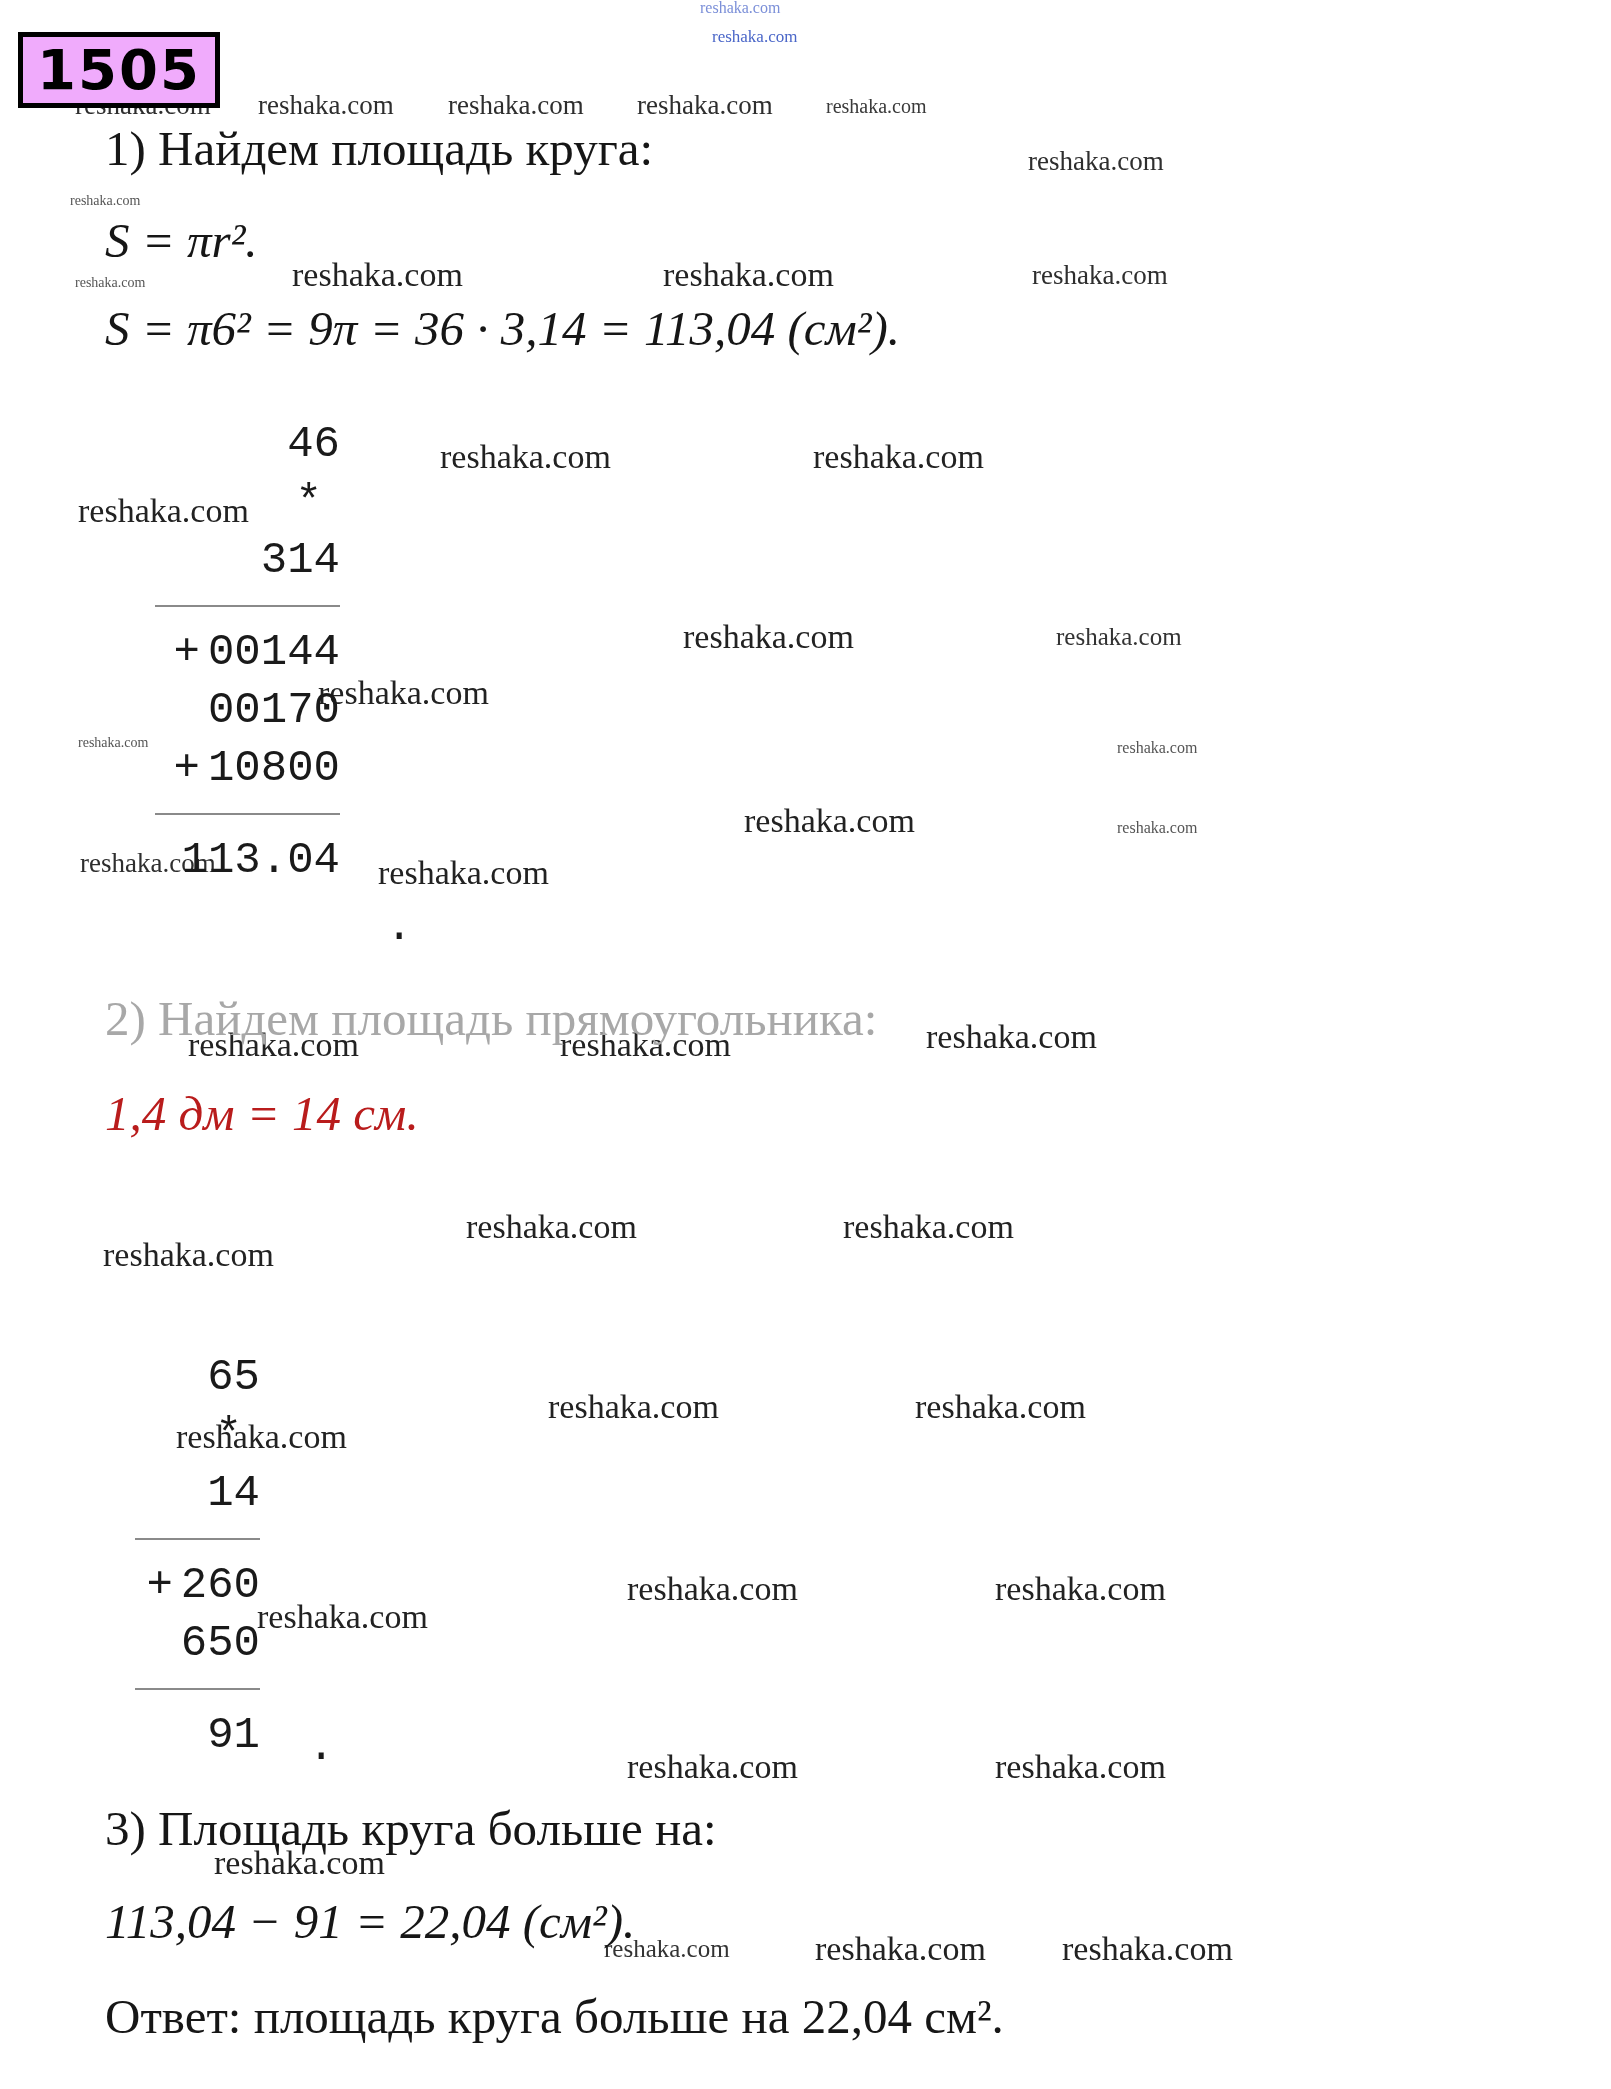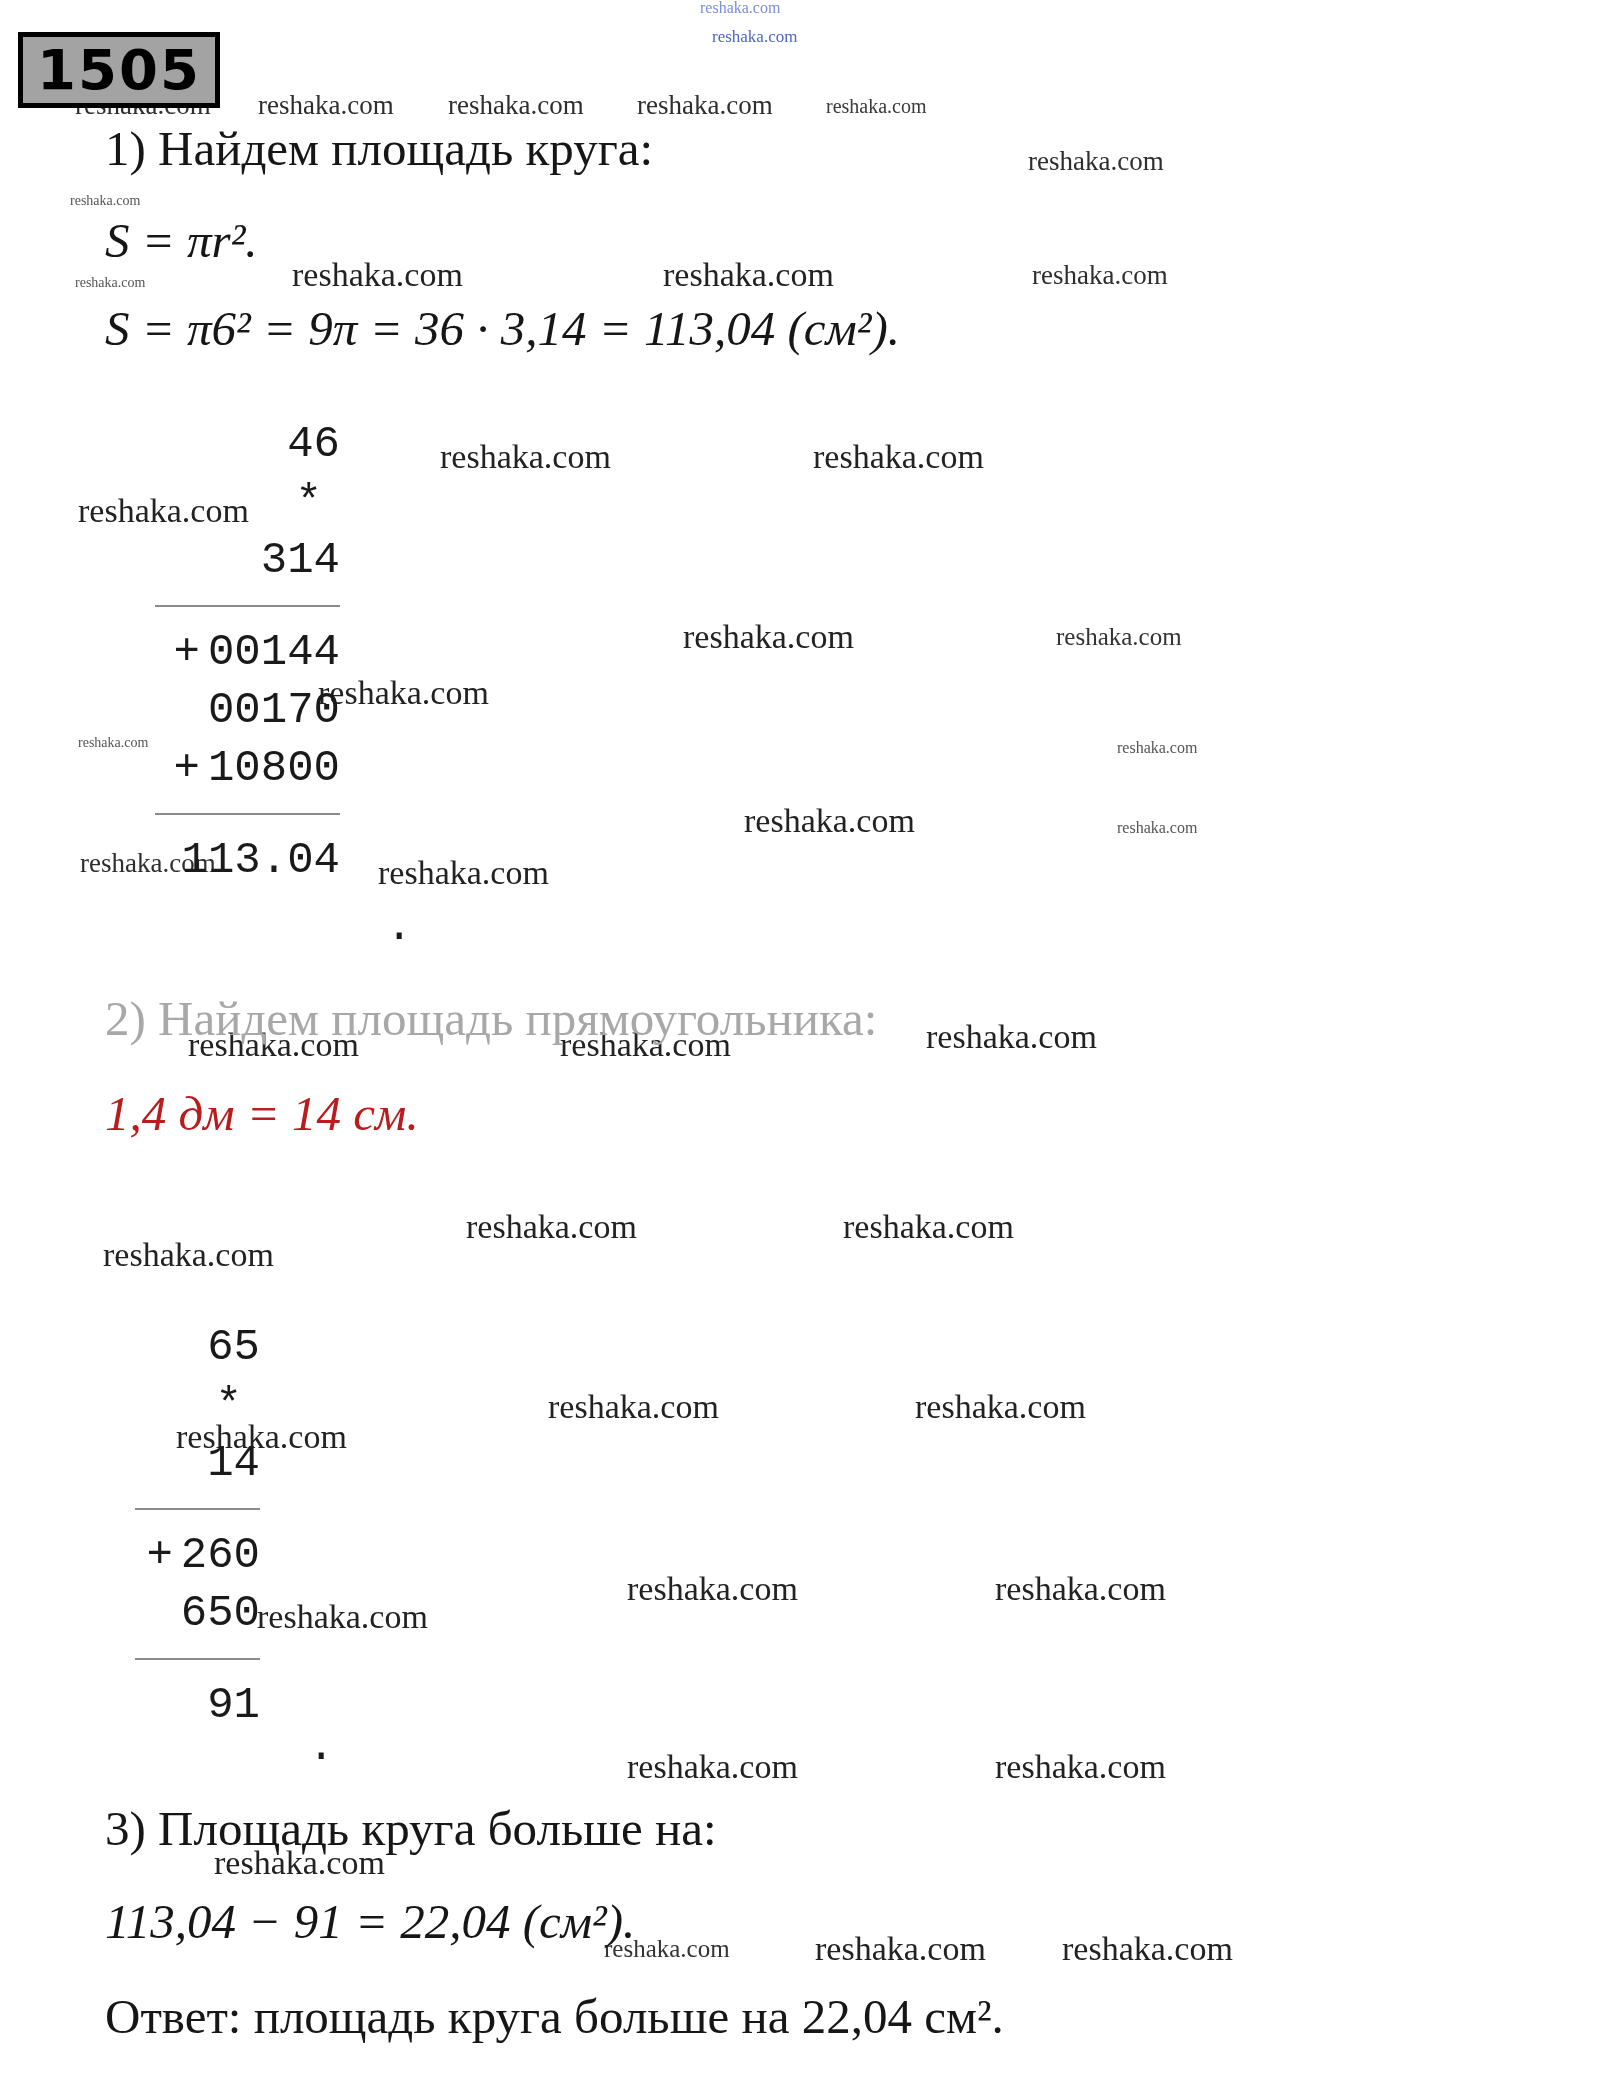--- a/index.html
+++ b/index.html
@@ -15,21 +15,21 @@
     position:absolute; font-family:Liberation Serif, serif;
     font-size:34px; color:#222; white-space:nowrap; line-height:1;
   }
 
   
   .problem-box {
     position:absolute; left:18px; top:32px;
     border:5px solid #000; padding:2px 14px;
     font-family:"DejaVu Sans", sans-serif; font-weight:bold;
     font-size:56px; line-height:1.1; letter-spacing:2px; color:#000;
-    background:#a3a3a3;
+    background:#f0abfc;
   }
 
   
   .line {
     position:absolute; left:105px; white-space:nowrap;
     font-size:49px; line-height:1.2; color:#161616;
   }
   .math { font-style:italic; }
   .faded-light { color:#a8a8a8; }
   .faded-mid { color:#b91c1c; font-style:italic; }
@@ -116,21 +116,21 @@
     <div class="mrow"><span>00170</span></div>
     <div class="mrow"><span class="plus-sign">+</span><span>10800</span></div>
     <div class="mline"></div>
     <div class="mrow">113.04</div>
   </div>
   <span class="dot" style="left:386px;top:905px">.</span>
 
   <div class="line faded-light" style="top:990px">2) Найдем площадь прямоугольника:</div>
   <div class="line faded-mid" style="top:1085px">1,4 дм = 14 см.</div>
 
-  <div class="mult" style="left:135px;top:1318px;width:125px">
+  <div class="mult" style="left:135px;top:1348px;width:125px">
     <div class="mrow">65</div>
     <div class="mrow star">*</div>
     <div class="mrow">14</div>
     <div class="mline"></div>
     <div class="mrow"><span class="plus-sign">+</span><span>260</span></div>
     <div class="mrow"><span>650</span></div>
     <div class="mline"></div>
     <div class="mrow">91</div>
   </div>
   <span class="dot" style="left:308px;top:1725px">.</span>

